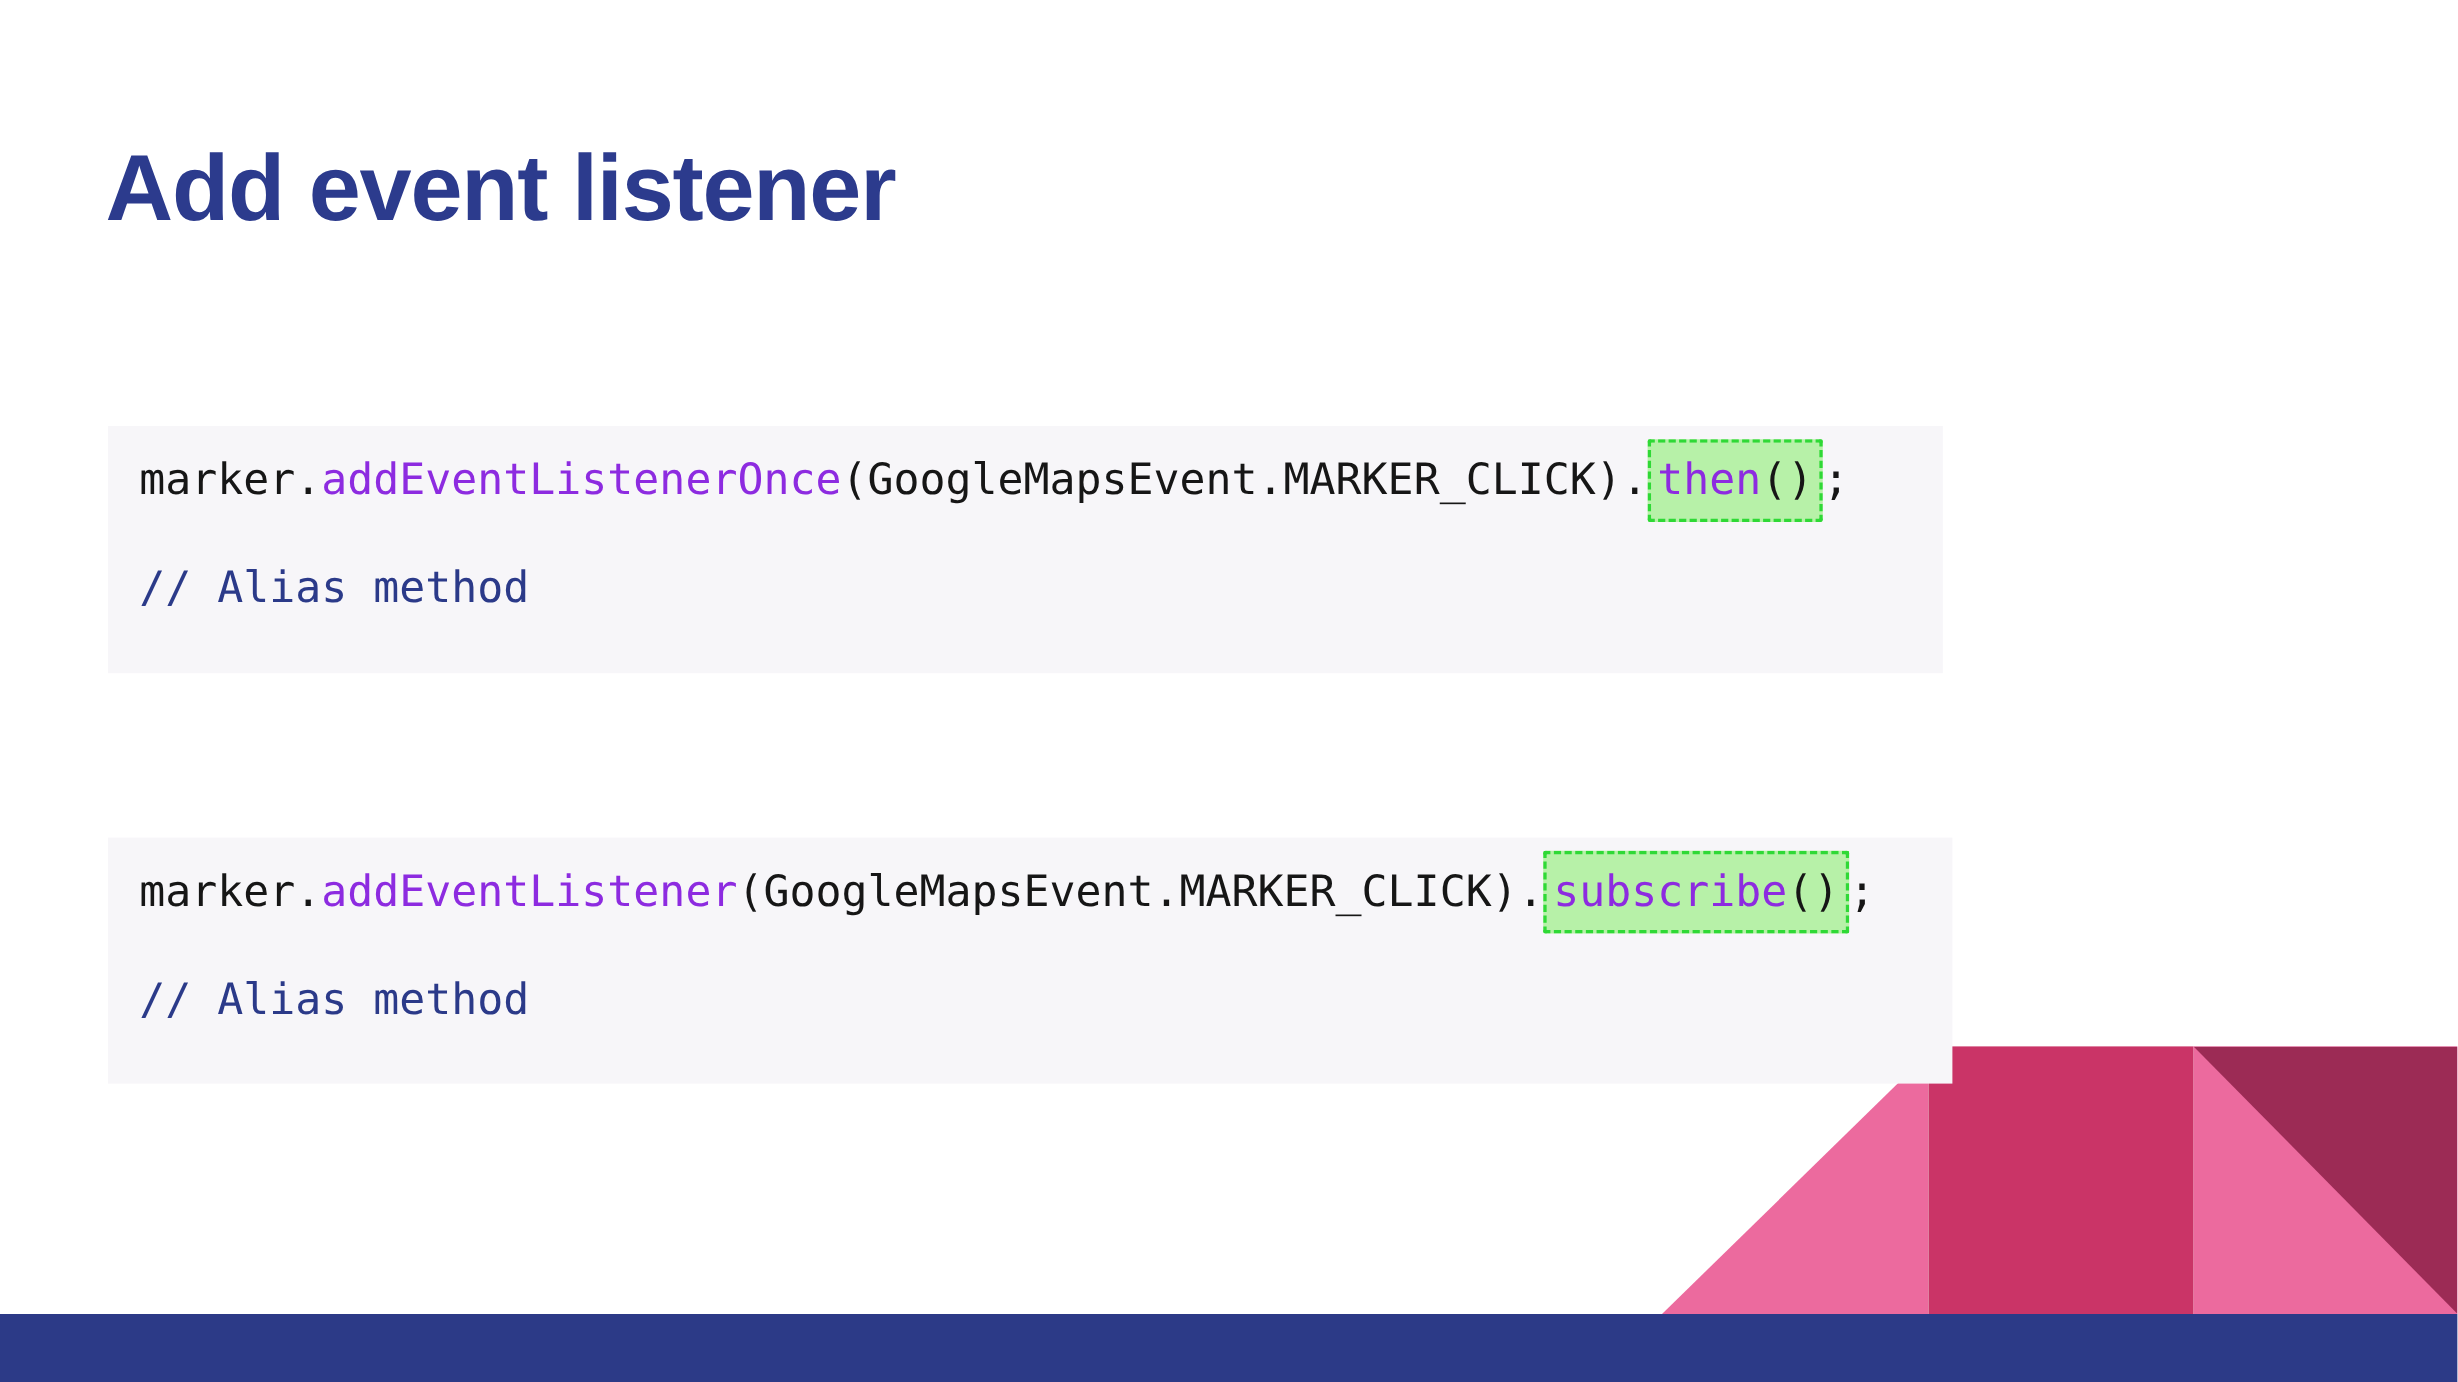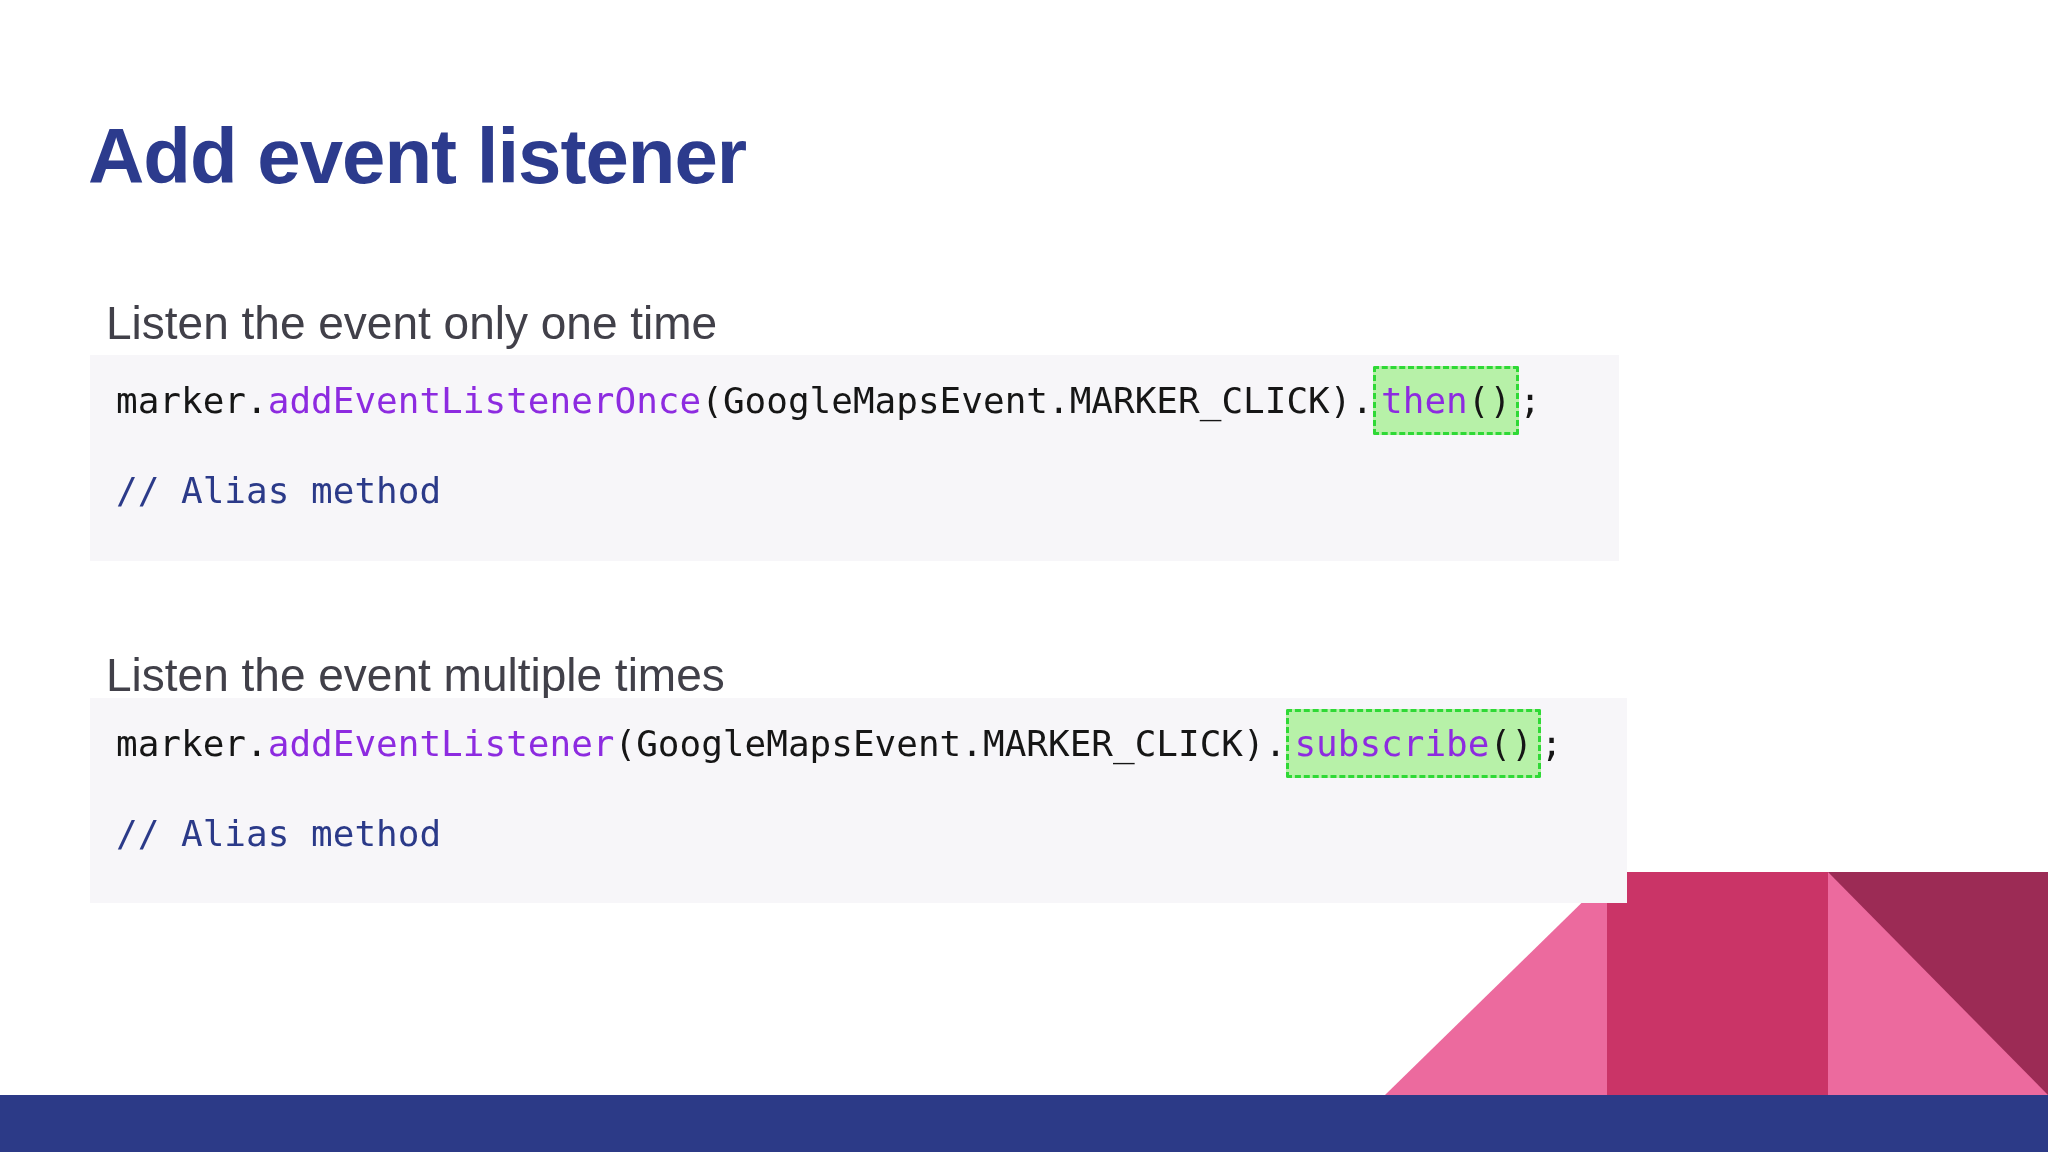--- a/index.html
+++ b/index.html
@@ -97,28 +97,26 @@
 <div class="slide">
 
   <div class="shape tri-left"></div>
   <div class="shape rect-mid"></div>
   <div class="shape corner">
     <div class="corner-maroon"></div>
   </div>
 
   <div class="title">Add event listener</div>
 
-  <div class="section-heading h1">Listen the event only one time</div>
   <div class="code-block cb1">
     <div class="code-line"><span class="tok-plain">marker.</span><span class="tok-keyword">addEventListenerOnce</span><span class="tok-plain">(GoogleMapsEvent.MARKER_CLICK).</span><span class="hl"><span class="tok-keyword">then</span><span class="tok-plain">()</span></span><span class="tok-plain">;</span></div>
     <div class="code-line"></div>
     <div class="code-line"><span class="tok-comment">// Alias method</span></div>
   </div>
 
-  <div class="section-heading h2">Listen the event multiple times</div>
   <div class="code-block cb2">
     <div class="code-line"><span class="tok-plain">marker.</span><span class="tok-keyword">addEventListener</span><span class="tok-plain">(GoogleMapsEvent.MARKER_CLICK).</span><span class="hl"><span class="tok-keyword">subscribe</span><span class="tok-plain">()</span></span><span class="tok-plain">;</span></div>
     <div class="code-line"></div>
     <div class="code-line"><span class="tok-comment">// Alias method</span></div>
   </div>
 
   <div class="shape footer-bar"></div>
 
 </div>
 

